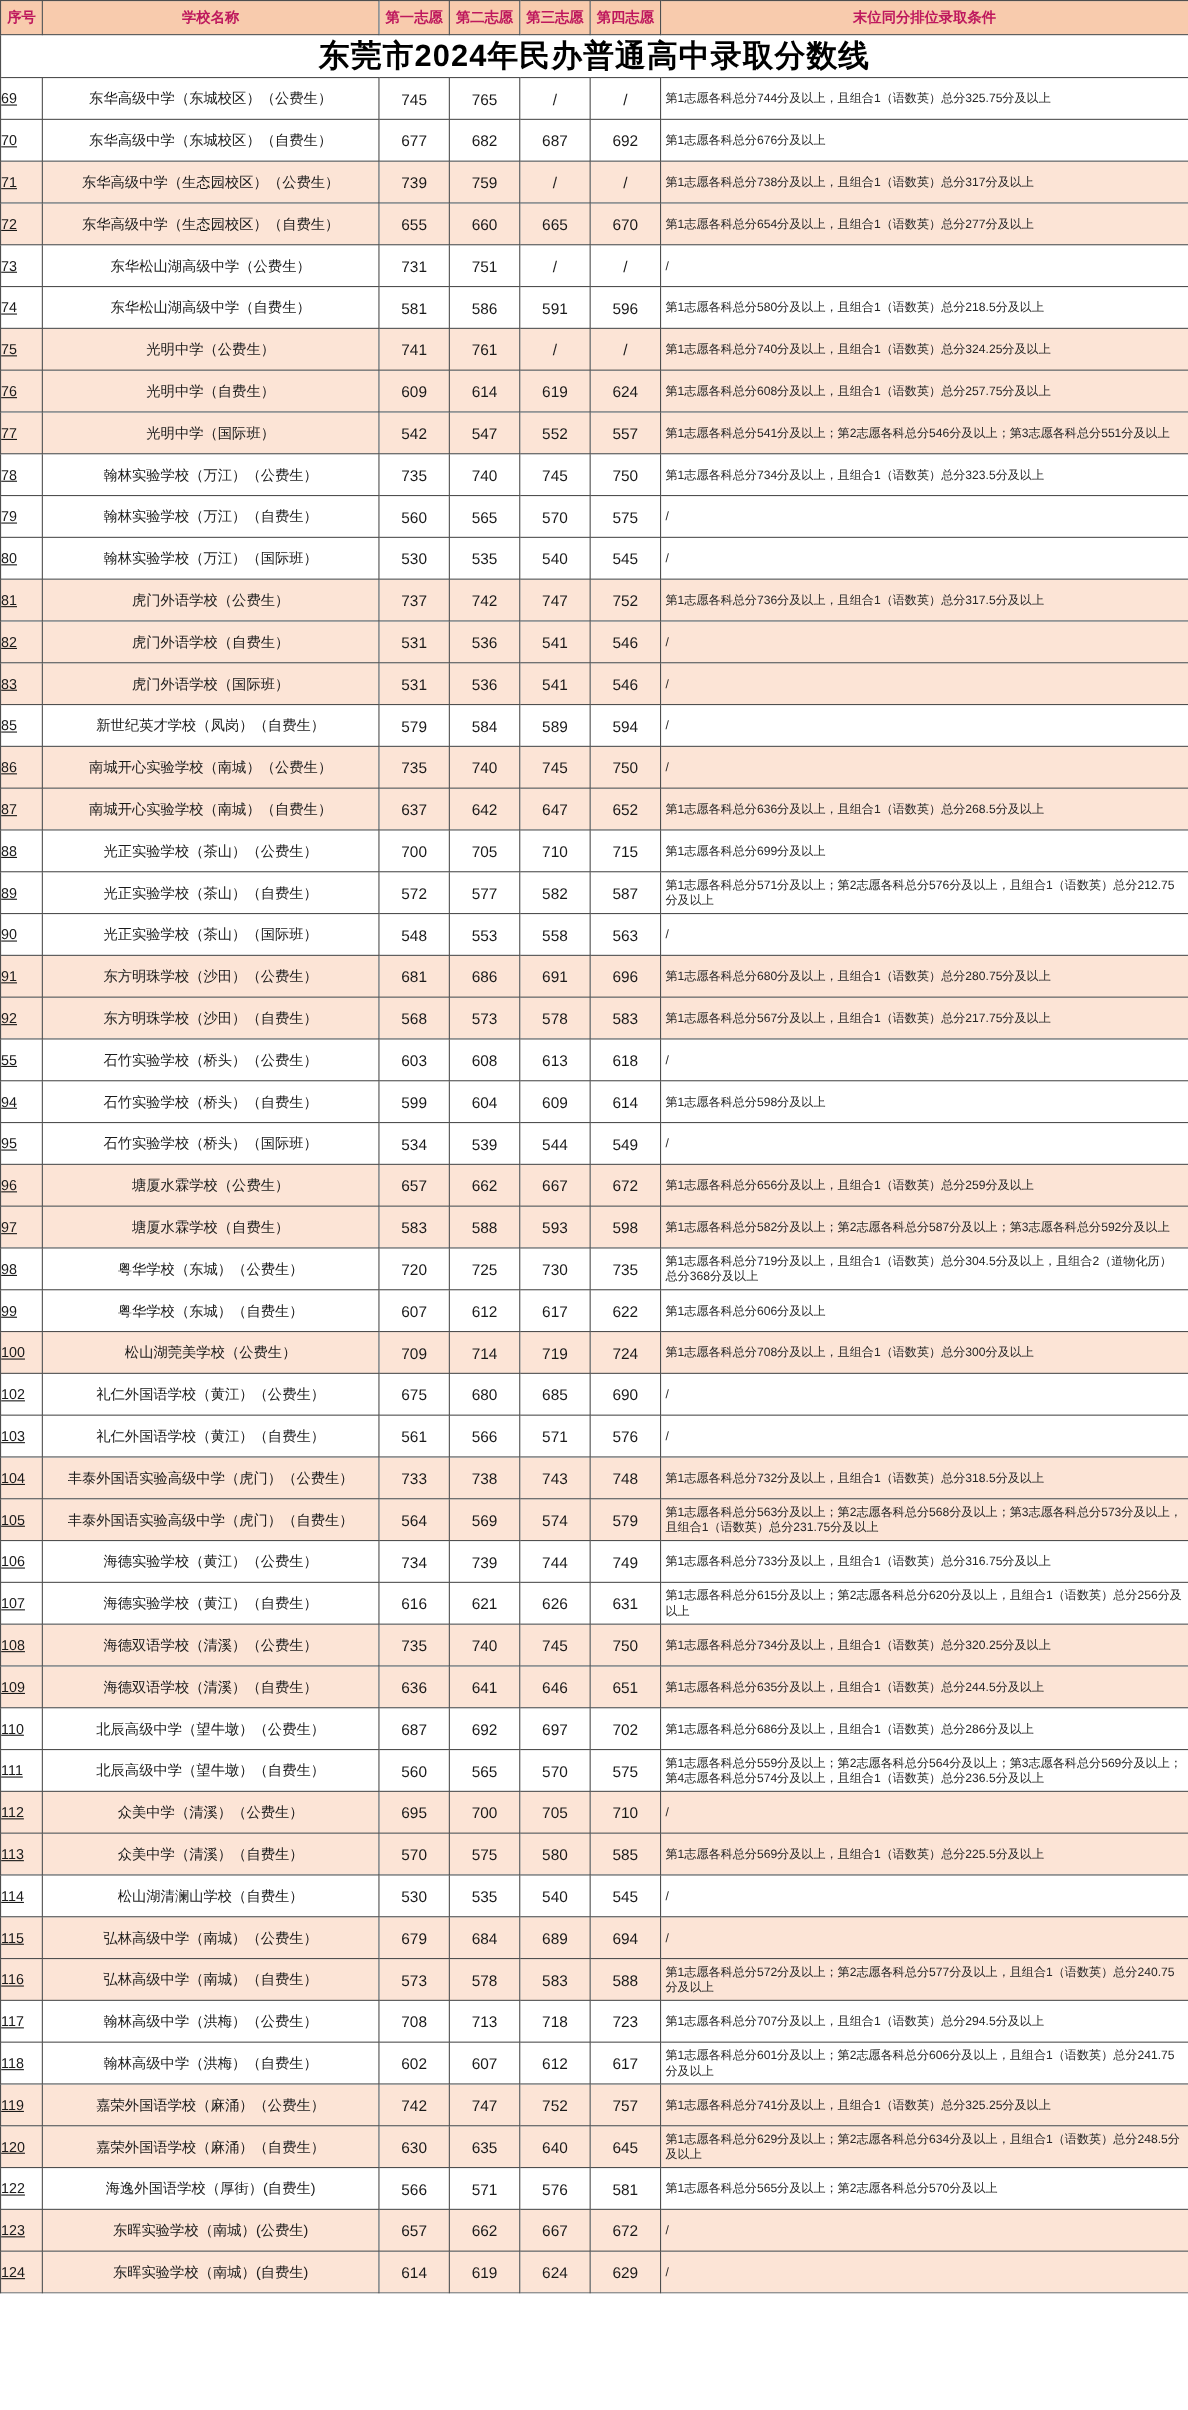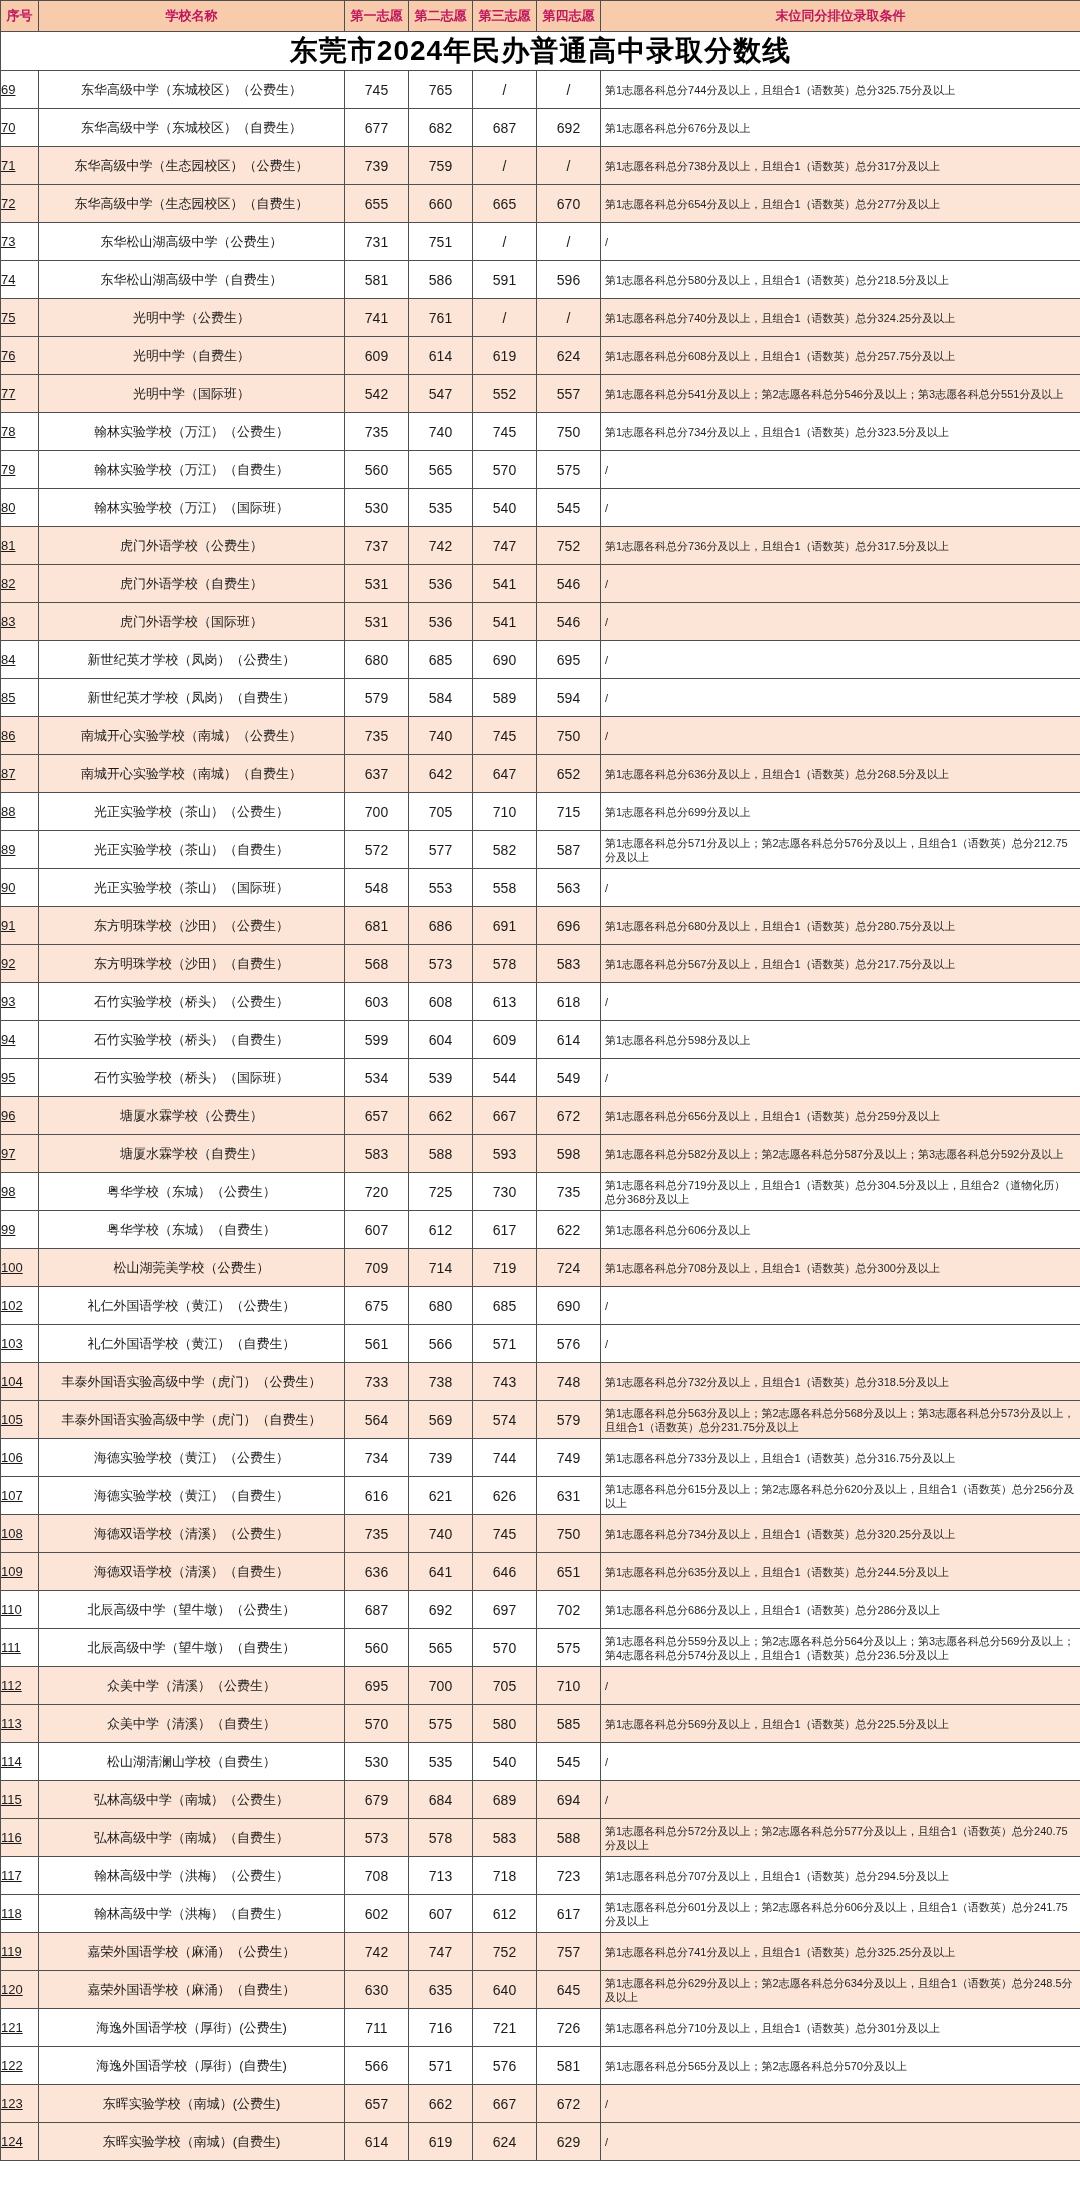--- a/index.html
+++ b/index.html
@@ -231,29 +231,20 @@
         <tr class="shaded">
           <td class="num">83</td>
           <td class="school">虎门外语学校（国际班）</td>
           <td class="score">531</td>
           <td class="score">536</td>
           <td class="score">541</td>
           <td class="score">546</td>
           <td class="cond">/</td>
         </tr>
         <tr>
-          <td class="num">84</td>
-          <td class="school">新世纪英才学校（凤岗）（公费生）</td>
-          <td class="score">680</td>
-          <td class="score">685</td>
-          <td class="score">690</td>
-          <td class="score">695</td>
-          <td class="cond">/</td>
-        </tr>
-        <tr>
           <td class="num">85</td>
           <td class="school">新世纪英才学校（凤岗）（自费生）</td>
           <td class="score">579</td>
           <td class="score">584</td>
           <td class="score">589</td>
           <td class="score">594</td>
           <td class="cond">/</td>
         </tr>
         <tr class="shaded">
           <td class="num">86</td>
@@ -312,21 +303,21 @@
         <tr class="shaded">
           <td class="num">92</td>
           <td class="school">东方明珠学校（沙田）（自费生）</td>
           <td class="score">568</td>
           <td class="score">573</td>
           <td class="score">578</td>
           <td class="score">583</td>
           <td class="cond">第1志愿各科总分567分及以上，且组合1（语数英）总分217.75分及以上</td>
         </tr>
         <tr>
-          <td class="num">93</td>
+          <td class="num">55</td>
           <td class="school">石竹实验学校（桥头）（公费生）</td>
           <td class="score">603</td>
           <td class="score">608</td>
           <td class="score">613</td>
           <td class="score">618</td>
           <td class="cond">/</td>
         </tr>
         <tr>
           <td class="num">94</td>
           <td class="school">石竹实验学校（桥头）（自费生）</td>
@@ -555,29 +546,20 @@
         <tr class="shaded">
           <td class="num">120</td>
           <td class="school">嘉荣外国语学校（麻涌）（自费生）</td>
           <td class="score">630</td>
           <td class="score">635</td>
           <td class="score">640</td>
           <td class="score">645</td>
           <td class="cond">第1志愿各科总分629分及以上；第2志愿各科总分634分及以上，且组合1（语数英）总分248.5分及以上</td>
         </tr>
         <tr>
-          <td class="num">121</td>
-          <td class="school">海逸外国语学校（厚街）(公费生)</td>
-          <td class="score">711</td>
-          <td class="score">716</td>
-          <td class="score">721</td>
-          <td class="score">726</td>
-          <td class="cond">第1志愿各科总分710分及以上，且组合1（语数英）总分301分及以上</td>
-        </tr>
-        <tr>
           <td class="num">122</td>
           <td class="school">海逸外国语学校（厚街）(自费生)</td>
           <td class="score">566</td>
           <td class="score">571</td>
           <td class="score">576</td>
           <td class="score">581</td>
           <td class="cond">第1志愿各科总分565分及以上；第2志愿各科总分570分及以上</td>
         </tr>
         <tr class="shaded">
           <td class="num">123</td>

